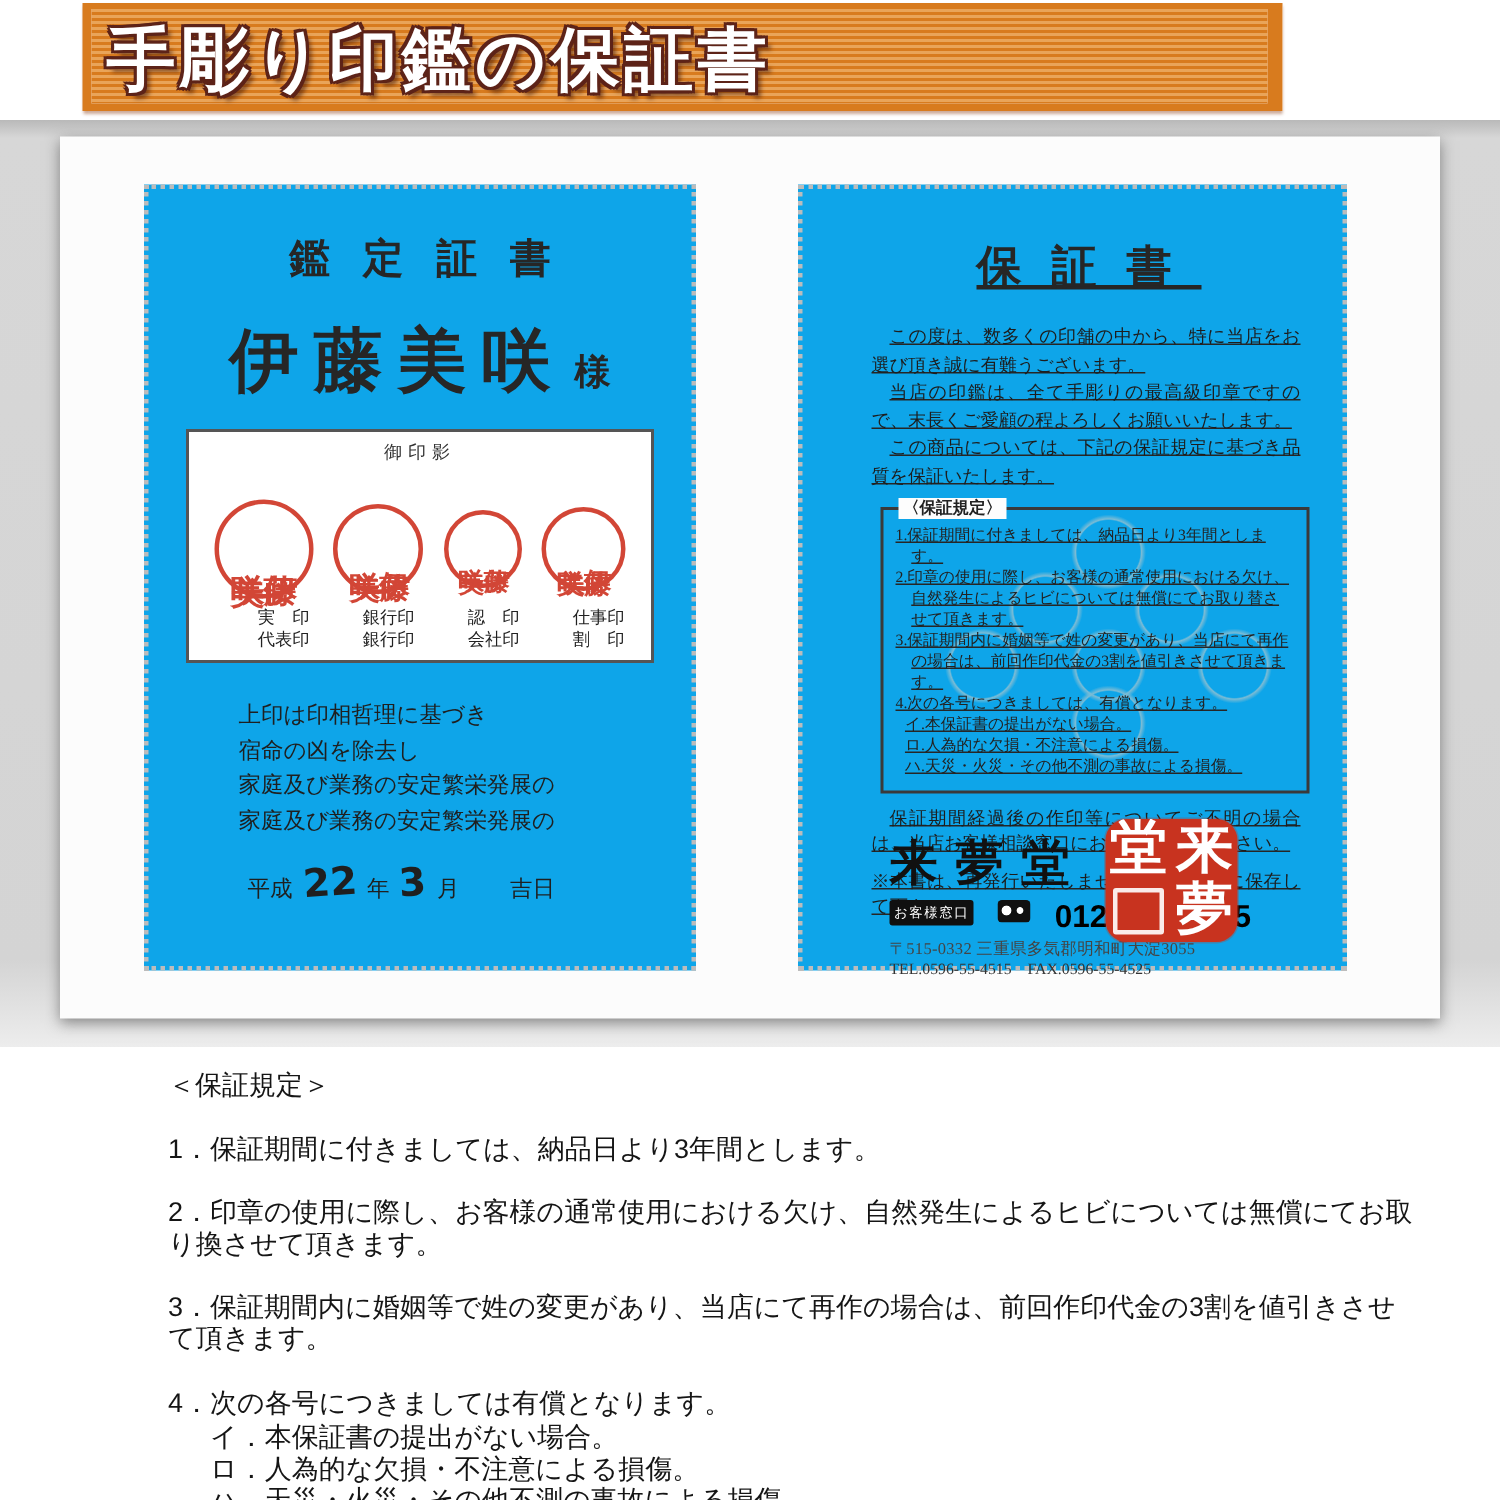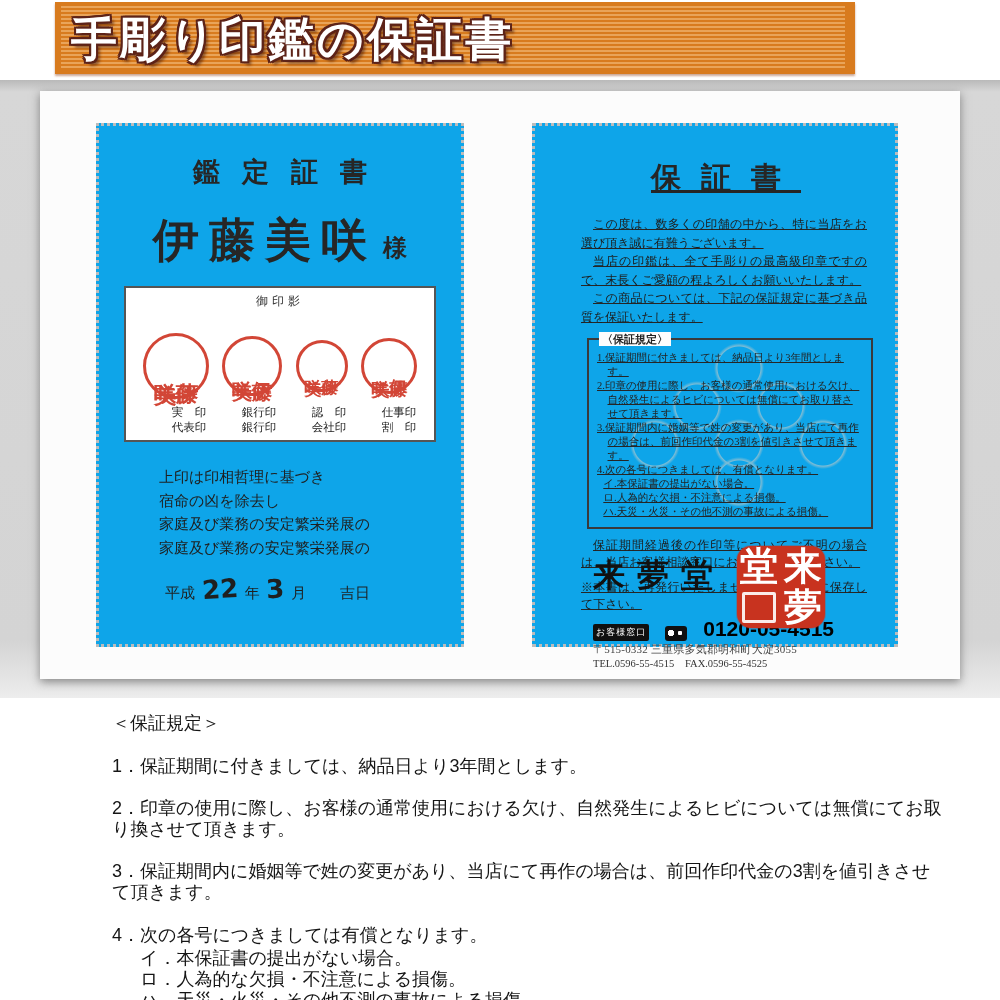--- a/index.html
+++ b/index.html
@@ -84,21 +84,21 @@
       radial-gradient(circle 26px at 66px 104px,  transparent 21px, #d4cec4 22px, transparent 25px),
       radial-gradient(circle 26px at 150px 104px, transparent 21px, #d4cec4 22px, transparent 25px),
       radial-gradient(circle 26px at 234px 104px, transparent 21px, #d4cec4 22px, transparent 25px),
       radial-gradient(circle 26px at 150px 142px, transparent 21px, #d4cec4 22px, transparent 25px);
   }
   .cr-notes p { margin:8px 6px 0 22px; font-size:12px; line-height:17px; text-align:justify; color:#1d1d1d; }
   .cr-notes p.indent { text-indent:1em; }
 
   .shop-block { position:absolute; left:58px; top:428px; }
   .shop-name { font-size:32px; font-weight:bold; letter-spacing:12px; color:#111; white-space:nowrap; }
-  .phone-row { display:flex; align-items:flex-end; gap:16px; margin-top:19px; }
+  .phone-row { display:flex; align-items:flex-start; gap:16px; margin-top:2px; }
   .contact-badge { background:#101010; color:#fff; font-family:"Liberation Sans",sans-serif;
                    font-size:9px; padding:2px 3px; border-radius:2px; letter-spacing:1px; white-space:nowrap; }
   .dial-icon { display:inline-block; width:22px; height:15px; border-radius:3px; background:
       radial-gradient(circle at 6px 7px, #fff 3px, transparent 3.5px),
       radial-gradient(circle at 15px 7px, #fff 2px, transparent 2.5px), #101010; }
   .phone-number { font-family:"Liberation Sans",sans-serif; font-size:21px; font-weight:bold; color:#000; }
   .shop-address { font-size:11px; color:#444; margin-top:1px; letter-spacing:.2px; white-space:nowrap; }
   .shop-telfax { font-size:10.5px; color:#333; margin-top:1px; white-space:nowrap; }
   .shop-telfax span { margin-right:8px; }
 

